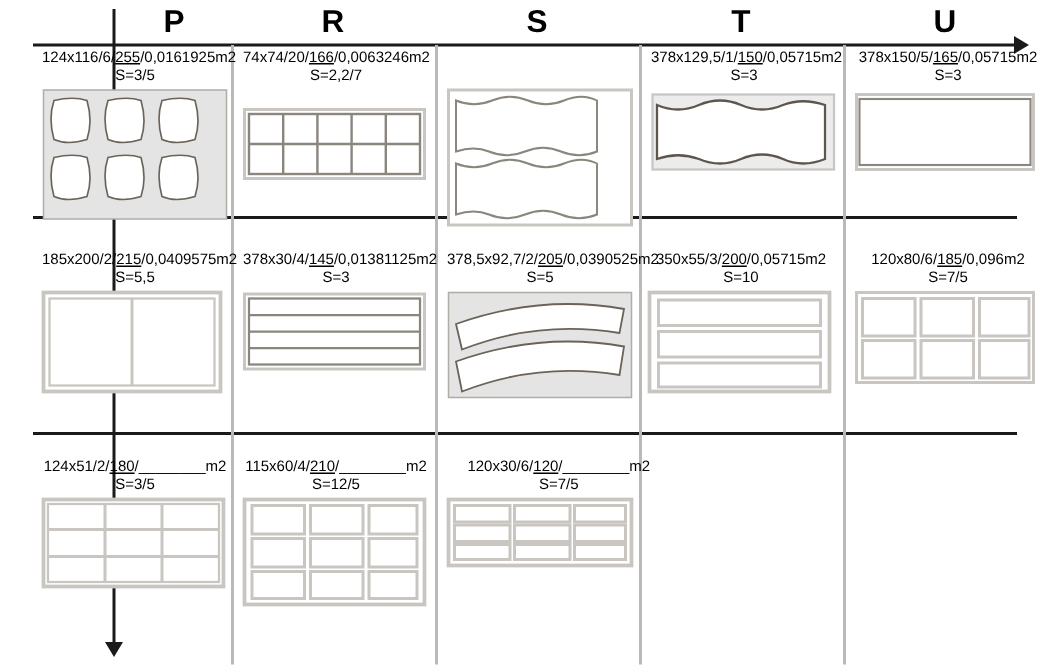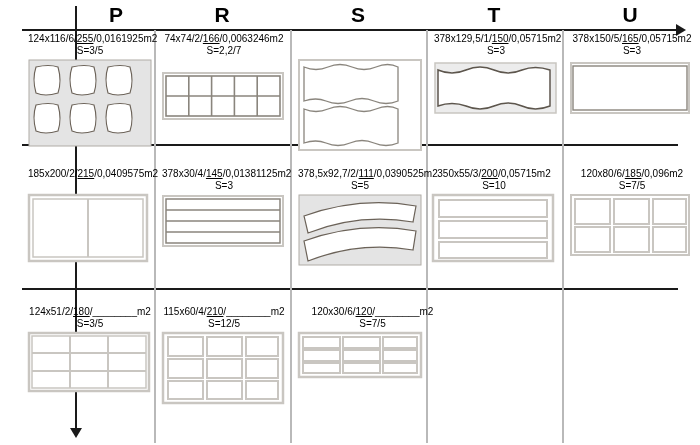--- a/index.html
+++ b/index.html
@@ -87,21 +87,21 @@
         </g>
         <g fill="#ffffff" stroke="#6b6258" stroke-width="1.1" transform="translate(0,0)">
           <path d="M8 8 q-3 13 0 26 q14 4 26 0 q3 -13 0 -26 q-14 -4 -26 0 Z" opacity="0"></path>
         </g>
       </svg>
     </div>
   </div>
 
   <div class="cell" style="left:162px;top:33px;width:124px;height:108px">
     <div class="cell-cap">
-      <span>74x74/2/</span><span class="u">166</span><span>/0,0063246m2</span>
+      <span>74x74/20/</span><span class="u">166</span><span>/0,0063246m2</span>
       <span class="cap2">S=2,2/7</span>
     </div>
     <div class="fig">
       <svg width="124" height="72" viewBox="0 0 124 72">
         <rect x="1" y="14" width="120" height="46" fill="#ffffff" stroke="#c9c6c1" stroke-width="2"></rect>
         <rect x="4" y="17" width="114" height="40" fill="#ffffff" stroke="#8a857d" stroke-width="1.6"></rect>
         <g stroke="#8a857d" stroke-width="1.6">
           <line x1="26.8" y1="17" x2="26.8" y2="57"></line>
           <line x1="49.6" y1="17" x2="49.6" y2="57"></line>
           <line x1="72.4" y1="17" x2="72.4" y2="57"></line>
@@ -146,20 +146,21 @@
       <svg width="124" height="62" viewBox="0 0 124 62">
         <rect x="1" y="4" width="118" height="50" fill="#ffffff" stroke="#c9c6c1" stroke-width="2"></rect>
         <rect x="3" y="7" width="114" height="44" fill="#ffffff" stroke="#8a857d" stroke-width="1.4"></rect>
       </svg>
     </div>
   </div>
 
   <div class="cell" style="left:28px;top:168px;width:124px;height:110px">
     <div class="cell-cap">
       <span>185x200/2/</span><span class="u">215</span><span>/0,0409575m2</span>
+      <span class="cap2">S=5,5</span>
     </div>
     <div class="fig">
       <svg width="124" height="70" viewBox="0 0 124 70">
         <rect x="1" y="1" width="118" height="66" fill="#ffffff" stroke="#c9c6c1" stroke-width="2.5"></rect>
         <rect x="5" y="5" width="110" height="58" fill="#ffffff" stroke="#c9c6c1" stroke-width="1.5"></rect>
         <line x1="60" y1="5" x2="60" y2="63" stroke="#c9c6c1" stroke-width="2"></line>
       </svg>
     </div>
   </div>
 
@@ -176,21 +177,21 @@
           <line x1="4" y1="16" x2="118" y2="16"></line>
           <line x1="4" y1="27" x2="118" y2="27"></line>
           <line x1="4" y1="38" x2="118" y2="38"></line>
         </g>
       </svg>
     </div>
   </div>
 
   <div class="cell" style="left:298px;top:168px;width:124px;height:110px">
     <div class="cell-cap">
-      <span>378,5x92,7/2/</span><span class="u">111</span><span>/0,0390525m2</span>
+      <span>378,5x92,7/2/</span><span class="u">205</span><span>/0,0390525m2</span>
       <span class="cap2">S=5</span>
     </div>
     <div class="fig">
       <svg width="124" height="74" viewBox="0 0 124 74">
         <rect x="1" y="1" width="122" height="70" fill="#e4e4e4" stroke="#b0aca6" stroke-width="1"></rect>
         <g fill="#ffffff" stroke="#6b6258" stroke-width="1.2">
           <path d="M6 22 q56 -20 112 -10 l-3 16 q-54 -9 -105 11 Z"></path>
           <path d="M6 47 q56 -20 112 -10 l-3 19 q-54 -9 -105 11 Z"></path>
         </g>
       </svg>

